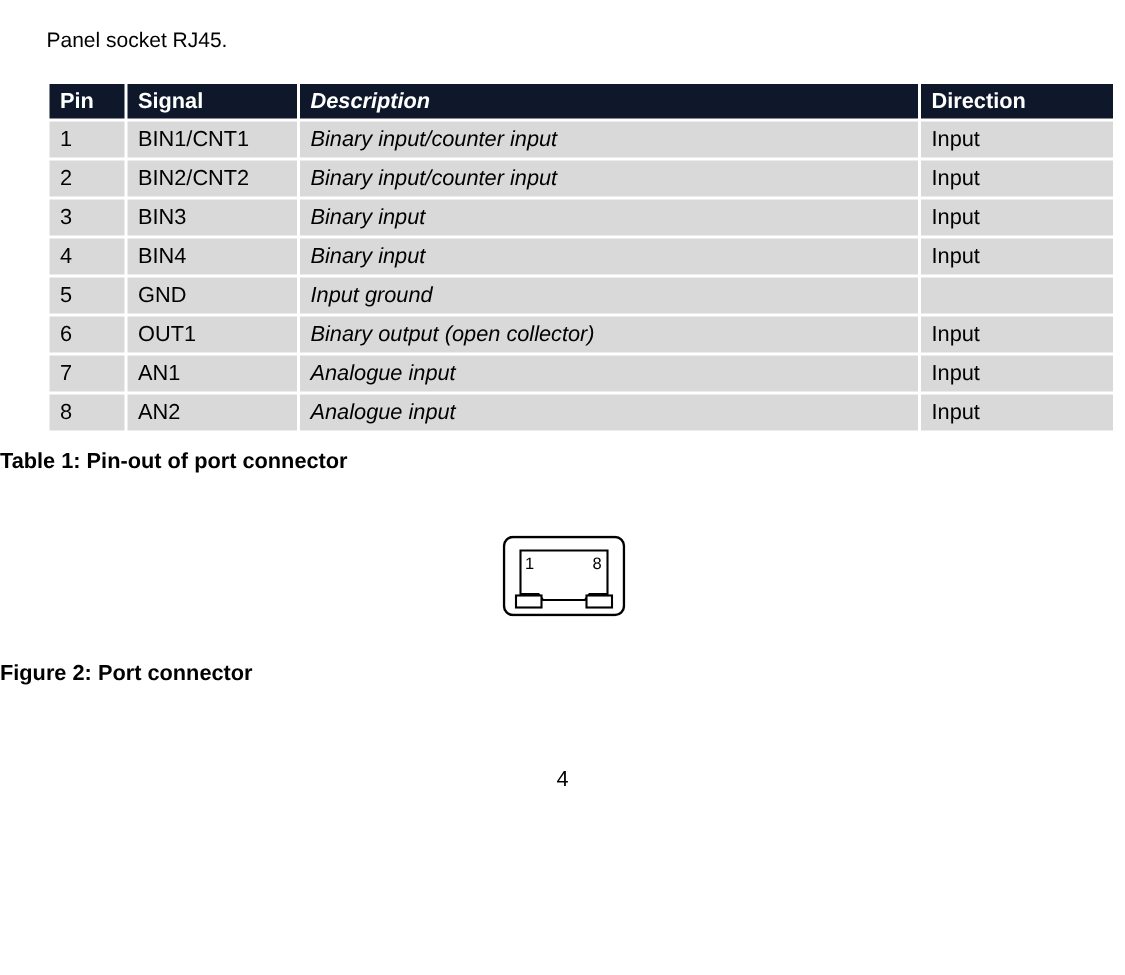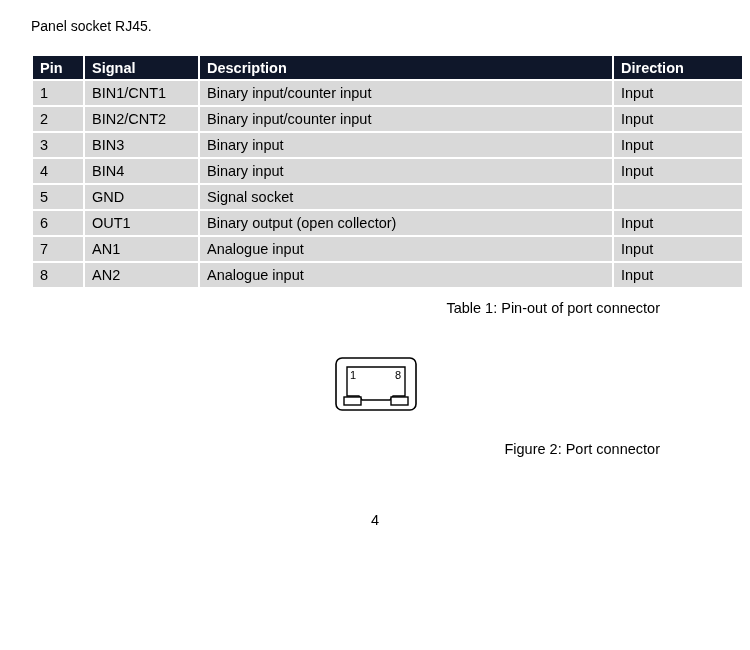--- a/index.html
+++ b/index.html
@@ -52,30 +52,31 @@
     color: #ffffff;
     font-weight: bold;
     height: 23px;
   }
   .pin-table tbody td {
     background: #d9d9d9;
     color: #000000;
   }
   .col-pin    { width: 43px; }
   .col-signal { width: 106px; margin-left: 20px; }
-  .col-desc   { width: 405px; }
+  .col-desc   { width: 405px; font-style: italic; }
   .col-dir    { width: 121px; }
 
   
   .caption {
     position: absolute;
     width: 660px;
-    text-align: right;
+    text-align: left;
     font-size: 14.5px;
     line-height: 18px;
+    font-weight: bold;
   }
   .caption-table { top: 299px; }
   .caption-figure { top: 440px; }
 
   
   .figure-wrap {
     position: absolute;
     left: 335px;
     top: 357px;
     width: 82px;
@@ -128,21 +129,21 @@
     </tr>
     <tr>
       <td class="col-pin">4</td>
       <td class="col-signal">BIN4</td>
       <td class="col-desc">Binary input</td>
       <td class="col-dir">Input</td>
     </tr>
     <tr>
       <td class="col-pin">5</td>
       <td class="col-signal">GND</td>
-      <td class="col-desc">Signal socket</td>
+      <td class="col-desc">Input ground</td>
       <td class="col-dir"></td>
     </tr>
     <tr>
       <td class="col-pin">6</td>
       <td class="col-signal">OUT1</td>
       <td class="col-desc">Binary output (open collector)</td>
       <td class="col-dir">Input</td>
     </tr>
     <tr>
       <td class="col-pin">7</td>

